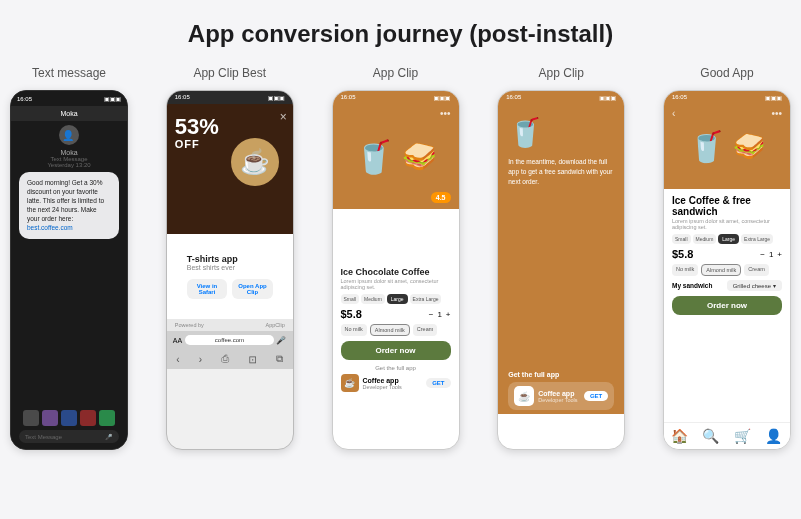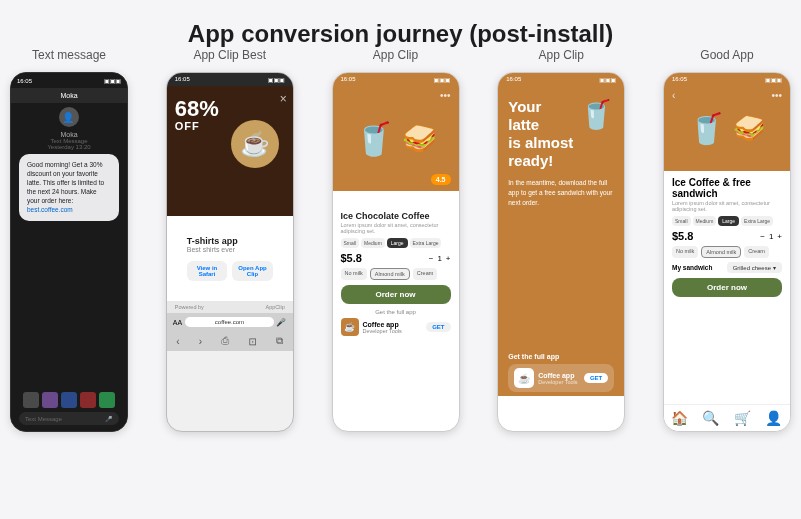--- a/index.html
+++ b/index.html
@@ -12,20 +12,21 @@
       display: flex;
       flex-direction: column;
       align-items: center;
       padding: 20px 10px 10px;
     }
     .page-title {
       font-size: 24px;
       font-weight: 700;
       color: #1d1d1f;
       text-align: center;
+      margin-bottom: 18px;
     }
     .journey-container {
       display: flex;
       gap: 4px;
       align-items: flex-start;
       width: 100%;
       justify-content: space-between;
     }
     .step {
       display: flex;
@@ -191,21 +192,21 @@
     <div class="step-label">App Clip Best</div>
     <div class="phone-frame phone2">
       <div class="phone2-status">
         <span>16:05</span>
         <span class="status-icons">▣▣▣</span>
       </div>
 
       <div style="background:#3a2010; height:130px; position:relative; overflow:hidden;">
         <div style="position:absolute; top:6px; right:6px; color:rgba(255,255,255,0.7); font-size:12px; cursor:pointer;">×</div>
         <div style="padding:12px 8px; color:white;">
-          <div style="font-size:22px; font-weight:900; line-height:1;">68%</div>
+          <div style="font-size:22px; font-weight:900; line-height:1;">53%</div>
           <div style="font-size:11px; font-weight:700; letter-spacing:1px;">OFF</div>
         </div>
 
         <div style="position:absolute; right:10px; top:20px; width:55px; height:75px; display:flex; align-items:center; justify-content:center;">
           <div style="width:48px; height:48px; border-radius:50%; background:#c8a060; display:flex; align-items:center; justify-content:center; font-size:24px;">☕</div>
         </div>
       </div>
 
       <div style="background:white; padding:20px; flex:1;">
         <div style="font-size:9px; font-weight:700; color:#1a1a1a;">T-shirts app</div>
@@ -246,21 +247,21 @@
       </div>
 
       <div style="background:#c17f3a; height:105px; position:relative; display:flex; align-items:center; justify-content:center; gap:8px;">
         <div style="font-size:32px;">🥤</div>
         <div style="font-size:28px;">🥪</div>
         <div style="position:absolute; bottom:6px; right:8px; background:#ff9500; border-radius:8px; padding:2px 5px; font-size:7px; color:white; font-weight:700;">4.5</div>
 
         <div style="position:absolute; top:4px; right:8px; color:rgba(255,255,255,0.8); font-size:10px;">•••</div>
       </div>
 
-      <div style="padding:20px 8px; overflow:hidden;">
+      <div style="padding:20px 8px; overflow:hidden;margin-top:38px;">
         <div style="font-size:9px; font-weight:700; color:#1a1a1a; margin-bottom:1px;">Ice Chocolate Coffee</div>
         <div style="font-size:5.5px; color:#999; margin-bottom:4px;">Lorem ipsum dolor sit amet, consectetur adipiscing set.</div>
 
         <div style="display:flex; gap:2px; margin-bottom:4px;">
           <div style="padding:2px 3px; border-radius:4px; font-size:5px; background:#f0f0f0; color:#555;">Small</div>
           <div style="padding:2px 3px; border-radius:4px; font-size:5px; background:#f0f0f0; color:#555;">Medium</div>
           <div style="padding:2px 4px; border-radius:4px; font-size:5px; background:#333; color:white;">Large</div>
           <div style="padding:2px 3px; border-radius:4px; font-size:5px; background:#f0f0f0; color:#555;">Extra Large</div>
         </div>
 
@@ -297,23 +298,20 @@
   <div class="step">
     <div class="step-label">App Clip</div>
     <div class="phone-frame phone4">
       <div style="background:#c17f3a; color:white; font-size:6px; padding:3px 8px; display:flex; justify-content:space-between;">
         <span>16:05</span>
         <div class="status-icons">▣▣▣</div>
       </div>
 
       <div style="background:#c17f3a; flex:1; display:flex; flex-direction:column; height:310px;">
         <div style="padding:12px 10px 8px; display:flex; align-items:flex-start; gap:6px;">
-          <div style="flex:1;">
-            <div style="color:white; font-size:15px; font-weight:900; line-height:1.2;">Your latte<br>is almost<br>ready!</div>
-          </div>
           <div style="font-size:28px;">🥤</div>
         </div>
         <div style="padding:0 10px; color:white; font-size:6.5px; line-height:1.5; flex:1;">In the meantime, download the full app to get a free sandwich with your next order.</div>
 
         <div style="padding:8px 10px 4px;">
           <div style="font-size:7px; font-weight:600; color:white; margin-bottom:4px;">Get the full app</div>
           <div style="display:flex; align-items:center; gap:4px; background:rgba(255,255,255,0.2); border-radius:8px; padding:4px 6px;">
             <div style="width:20px; height:20px; border-radius:5px; background:white; display:flex; align-items:center; justify-content:center; font-size:10px;">☕</div>
             <div style="flex:1;">
               <div style="font-size:7px; font-weight:600; color:white;">Coffee app</div>

